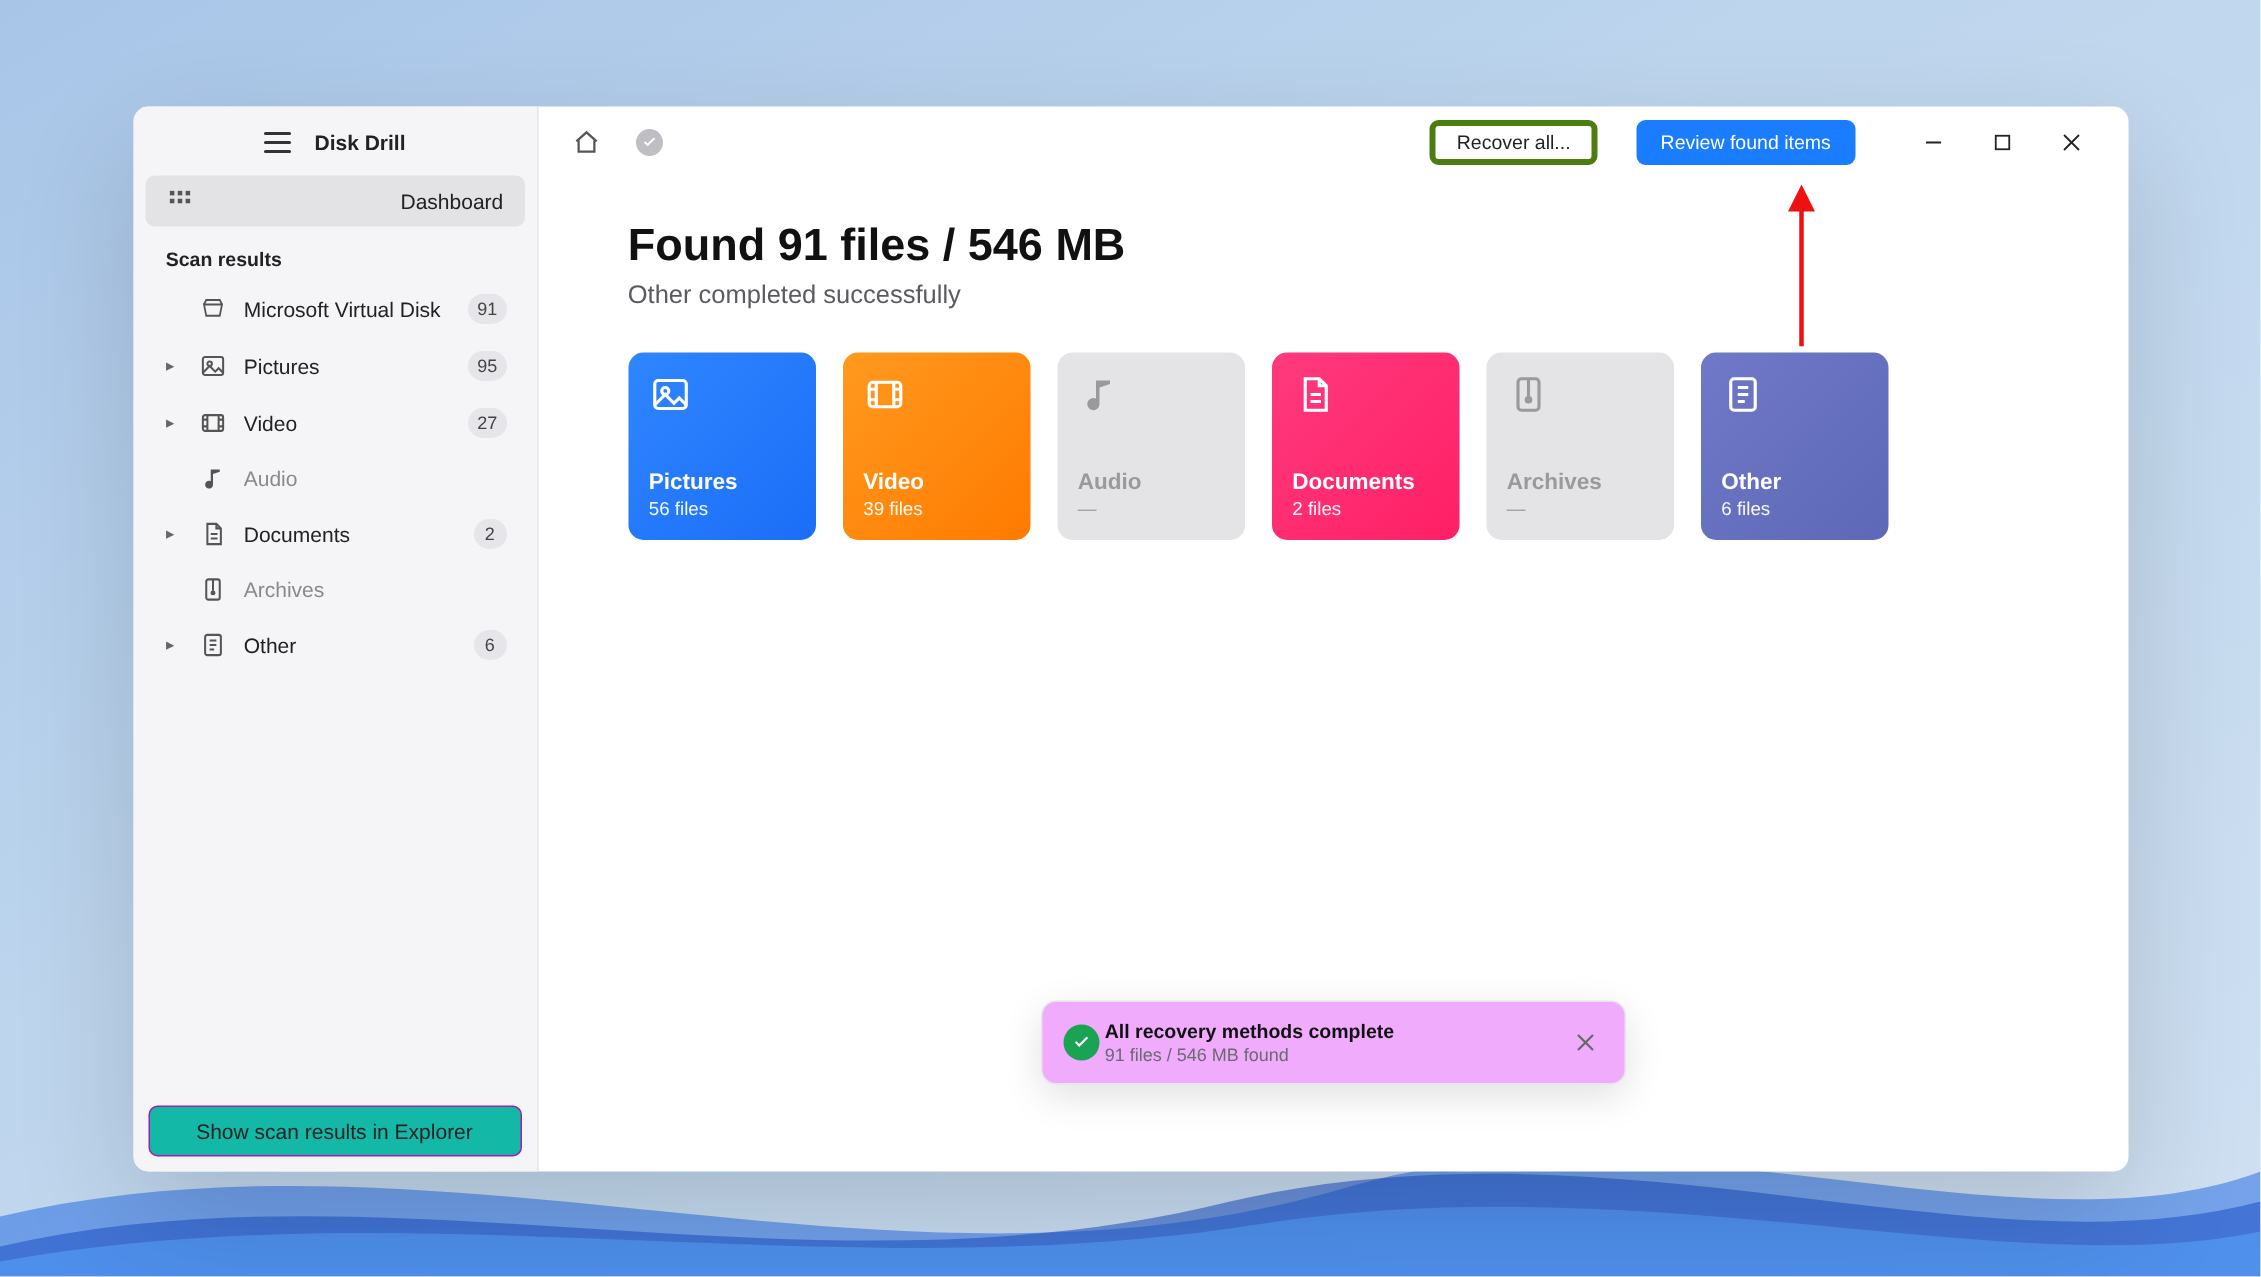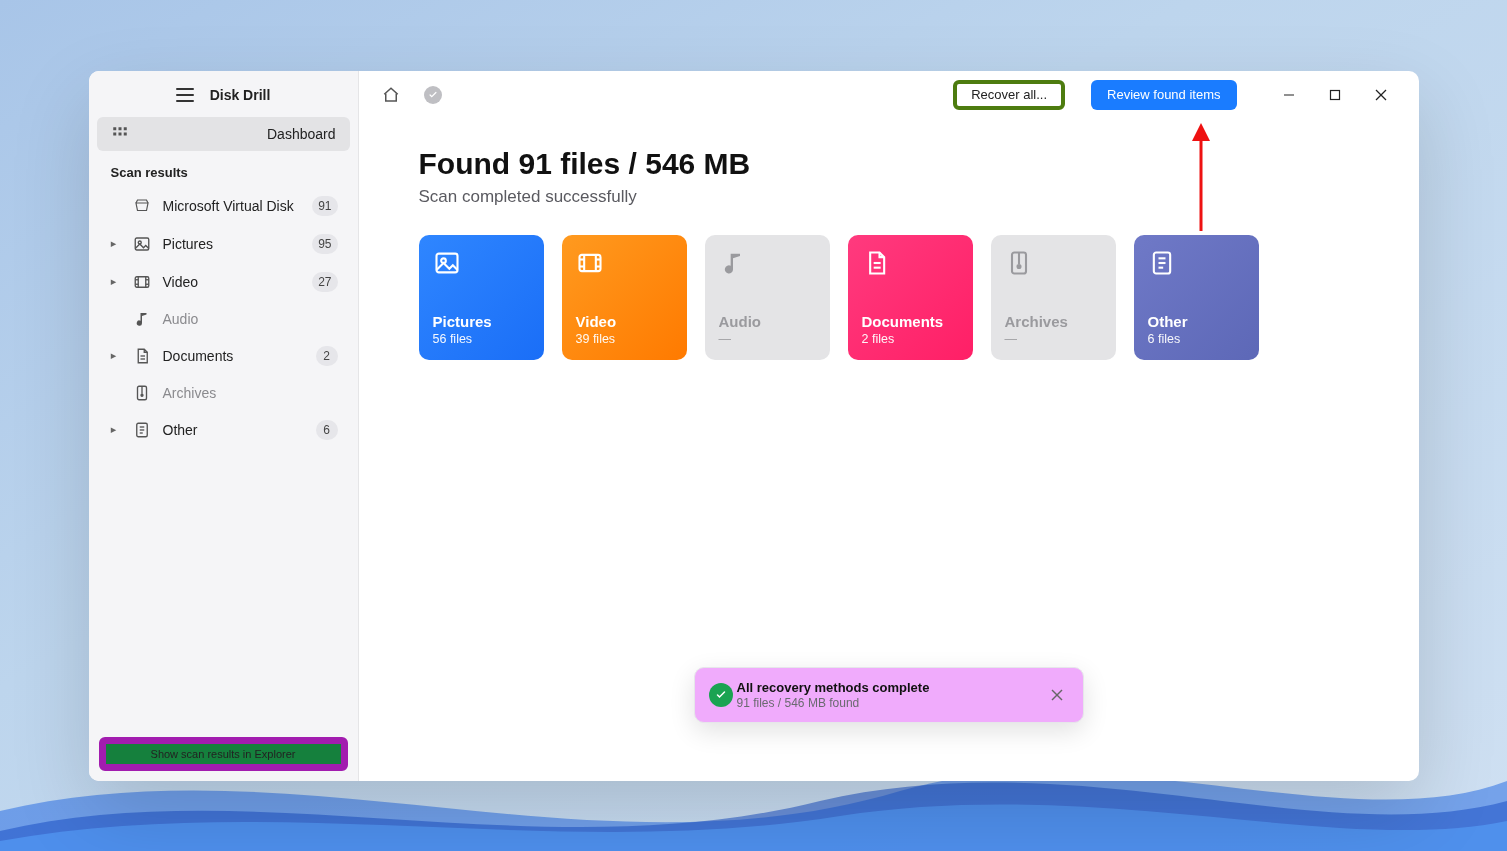--- a/index.html
+++ b/index.html
@@ -56,22 +56,22 @@
 .badge {
   min-width:22px; height:20px; padding:0 6px;
   border-radius:10px; background:#e6e6ea;
   font-size:12px; color:#444;
   display:flex; align-items:center; justify-content:center;
 }
 .sidebar-footer {
   margin-top:auto; padding:10px;
 }
 .explorer-btn {
-  width:100%; height:34px; border:7px solid #a21caf; background:#15803d;
-  border-radius:6px; font-size:11px; color:#222; cursor:pointer;
+  width:100%; height:34px; border:1px solid #a21caf; background:#14b8a6;
+  border-radius:6px; font-size:14px; color:#222; cursor:pointer;
 }
 .main { flex:1; display:flex; flex-direction:column; position:relative; }
 .topbar {
   height:48px; display:flex; align-items:center; padding:0 18px; gap:14px;
 }
 .icon-btn { width:28px; height:28px; display:flex; align-items:center; justify-content:center; color:#555; cursor:pointer;}
 .check-chip { width:18px; height:18px; border-radius:50%; background:#bfbfc3; display:flex; align-items:center; justify-content:center;}
 .check-chip svg{width:10px;height:10px;stroke:#fff;}
 .topbar-spacer{flex:1;}
 .recover-btn {
@@ -285,21 +285,21 @@
             <svg width="12" height="12" viewBox="0 0 12 12">
               <line x1="1" y1="1" x2="11" y2="11" stroke="currentColor" stroke-width="1.2"></line>
               <line x1="11" y1="1" x2="1" y2="11" stroke="currentColor" stroke-width="1.2"></line>
             </svg>
           </div>
       </div>
     </div>
 
     <div class="content">
       <div class="headline">Found 91 files / 546 MB</div>
-      <div class="subhead">Scan completed successfully</div>
+      <div class="subhead">Other completed successfully</div>
       <div class="tiles" id="tiles">
           <div class="tile tile-pictures">
             <div class="t-ico"><svg viewBox="0 0 24 24" fill="none" stroke="currentColor" stroke-width="1.8">
                 <rect x="3" y="4" width="18" height="16" rx="2"></rect>
                 <circle cx="9" cy="10" r="2"></circle>
                 <path d="M3 18l6-6 5 5 3-3 4 4"></path>
               </svg></div>
             <div class="t-name">Pictures</div>
             <div class="t-count">56 files</div>
           </div>

